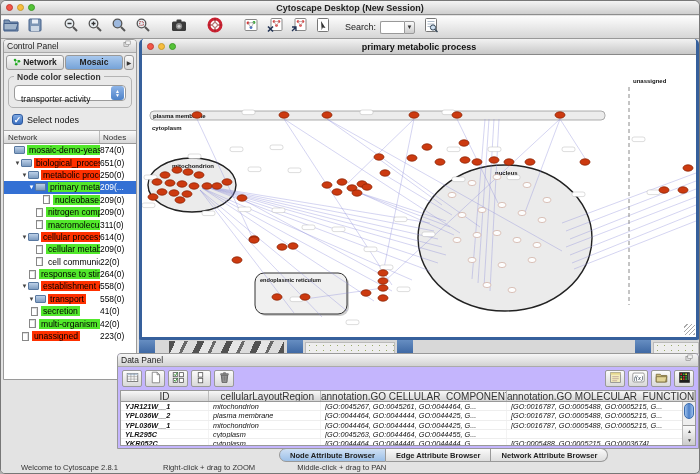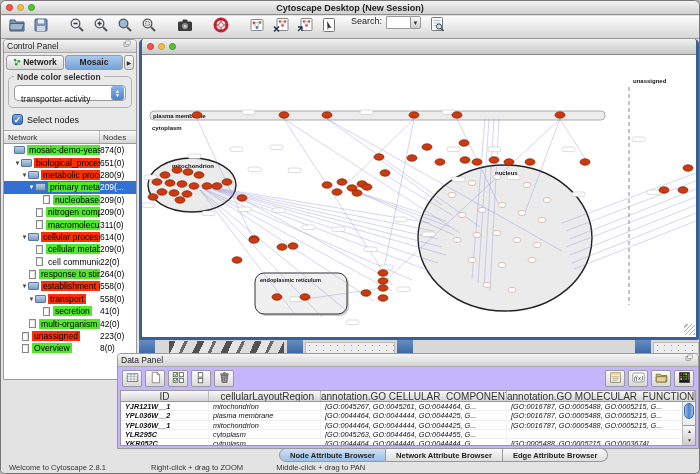--- a/index.html
+++ b/index.html
@@ -12,21 +12,21 @@
     display:flex; align-items:center; }
   .lights { display:flex; gap:4px; margin-left:5px; }
   .light { width:7px; height:7px; border-radius:50%; }
   .light.red { background:#f25648; border:1px solid #c13c34; }
   .light.yellow { background:#f8bd3e; border:1px solid #c79b2e; }
   .light.green { background:#54c337; border:1px solid #3f9a28; }
   .win-title { position:absolute; left:0; right:0; text-align:center; font-size:9px; font-weight:bold; color:#222; }
   
   .toolbar { position:absolute; left:0; top:15px; width:100%; height:23px;
     background:linear-gradient(#fdfdfd,#d6d6d6); border-bottom:1px solid #999;
-    display:flex; padding-left:6px; }
+    display:flex; align-items:center; padding-left:0; }
   .tool-btn { width:19px; height:19px; margin-right:5px; display:flex; align-items:center; justify-content:center; }
   .tool-btn svg { width:16px; height:16px; }
   .tgap { margin-left:12px; }
   .search-label { font-size:9px; color:#222; margin:0 4px 0 8px; }
   .search-combo { width:24px; height:13px; background:#fff; border:1px solid #999; border-right:none; border-radius:2px 0 0 2px; }
   .combo-arrow-btn { width:11px; height:13px; background:linear-gradient(#fafafa,#ccc); border:1px solid #999; border-radius:0 2px 2px 0;
     font-size:6px; color:#333; display:flex; align-items:center; justify-content:center; }
   
   .main { position:absolute; left:0; top:38px; width:640px; height:436px; background:#e3e3e3; }
   
@@ -108,22 +108,22 @@
     display:flex; flex-direction:column; align-items:center; justify-content:center; font-size:5px; color:#444; line-height:9px;}
   
   .bottom-tabs { position:absolute; left:278px; top:409px; height:14px; display:flex; z-index:4; }
   .btab { height:14px; padding:0 10px; display:flex; align-items:center; font-size:7.6px; font-weight:bold; color:#222;
     background:linear-gradient(#fafafa,#ddd); border:1px solid #999; border-left:none; }
   .btab:first-child { border-left:1px solid #999; border-radius:7px 0 0 7px; }
   .btab:last-child { border-radius:0 7px 7px 0; }
   .btab.active { background:linear-gradient(#cfe0f4,#9cc0e8); }
   
   .statusbar { position:absolute; left:0; top:424px; width:100%; height:12px; display:flex; font-size:7.6px; color:#333; }
-  .statusbar span { margin-left:8px; }
-  .statusbar .s2 { margin-left:45px; } .statusbar .s3 { margin-left:33px; }
+  .statusbar span { margin-left:20px; }
+  .statusbar .s2 { margin-left:45px; } .statusbar .s3 { margin-left:42px; }
 </style>
 </head>
 <body>
 
 <div id="app">
 
   <div class="titlebar">
     <div class="lights">
       <div class="light red"></div>
       <div class="light yellow"></div>
@@ -293,21 +293,21 @@
             <div class="tree-row" style="padding-left: 10px;">
               <span class="exp">▼</span>
               <span class="ficon"></span>
               <span class="lbl bg-red">biological_process</span>
               <span class="cnt">651(0)</span>
             </div>
             <div class="tree-row" style="padding-left: 17px;">
               <span class="exp">▼</span>
               <span class="ficon"></span>
               <span class="lbl bg-red">metabolic process</span>
-              <span class="cnt">280(9)</span>
+              <span class="cnt">250(0)</span>
             </div>
             <div class="tree-row selected" style="padding-left: 24px;">
               <span class="exp">▼</span>
               <span class="ficon"></span>
               <span class="lbl bg-green">primary metabol</span>
               <span class="cnt">209(...</span>
             </div>
             <div class="tree-row" style="padding-left: 31px;">
               <span class="exp"></span>
               <span class="dicon"></span>
@@ -355,43 +355,37 @@
               <span class="ficon"></span>
               <span class="lbl bg-red">establishment of lo</span>
               <span class="cnt">558(0)</span>
             </div>
             <div class="tree-row" style="padding-left: 24px;">
               <span class="exp">▼</span>
               <span class="ficon"></span>
               <span class="lbl bg-red">transport</span>
               <span class="cnt">558(0)</span>
             </div>
-            <div class="tree-row" style="padding-left: 31px; justify-content: center;">
+            <div class="tree-row" style="padding-left: 19px; justify-content: center;">
               <span class="exp"></span>
               <span class="dicon"></span>
               <span class="lbl bg-green">secretion</span>
               <span class="cnt">41(0)</span>
             </div>
             <div class="tree-row" style="padding-left: 17px;">
               <span class="exp"></span>
               <span class="dicon"></span>
               <span class="lbl bg-green">multi-organism pro</span>
               <span class="cnt">42(0)</span>
             </div>
             <div class="tree-row" style="padding-left: 10px;">
               <span class="exp"></span>
               <span class="dicon"></span>
               <span class="lbl bg-red">unassigned</span>
               <span class="cnt">223(0)</span>
-            </div>
-            <div class="tree-row" style="padding-left: 10px;">
-              <span class="exp"></span>
-              <span class="dicon"></span>
-              <span class="lbl bg-green">Overview</span>
-              <span class="cnt">8(0)</span>
             </div>
           </div>
       </div>
     </div>
 
     <div class="behind-strip">
       <div class="bw-blue" style="left:0"></div>
       <div class="bw-dark"></div>
       <div class="bw-blue" style="left:148px"></div>
       <div class="bw-lite" style="left:166px"></div>
@@ -400,20 +394,21 @@
       <div class="bw-lite" style="left:514px;width:46px"></div>
     </div>
 
     <div class="net-window">
       <div class="nw-titlebar">
         <div class="lights">
           <div class="light red"></div>
           <div class="light yellow"></div>
           <div class="light green"></div>
         </div>
+        <div class="nw-title">primary metabolic process</div>
       </div>
       <div class="nw-canvas">
         <svg id="graph" width="554" height="281" viewBox="0 0 554 281">
             <rect x="8" y="56" width="455" height="9" rx="4" fill="#ececec" stroke="#999" stroke-width=".8"></rect>
             <text x="11" y="63" font-size="6" font-weight="bold" fill="#111">plasma membrane</text>
             <text x="10" y="75" font-size="6" font-weight="bold" fill="#111">cytoplasm</text>
             <ellipse cx="50" cy="130" rx="44" ry="27" fill="#ebebeb" stroke="#222222" stroke-width="1.4"></ellipse>
             <text x="30" y="113" font-size="6" font-weight="bold" fill="#111">mitochondrion</text>
             <ellipse cx="363" cy="183" rx="87" ry="73" fill="#ebebeb" stroke="#222222" stroke-width="1.4"></ellipse>
             <text x="353" y="120" font-size="6" font-weight="bold" fill="#111">nucleus</text>
@@ -704,22 +699,22 @@
           <div class="dp-arrows">
               <span>▲</span>
               <span>▼</span>
             </div>
         </div>
       </div>
     </div>
 
     <div class="bottom-tabs" id="bottom-tabs">
         <div class="btab active">Node Attribute Browser</div>
+        <div class="btab">Edge Attribute Browser</div>
         <div class="btab">Network Attribute Browser</div>
-        <div class="btab">Edge Attribute Browser</div>
       </div>
 
     <div class="statusbar">
       <span class="s1">Welcome to Cytoscape 2.8.1</span>
       <span class="s2">Right-click + drag to ZOOM</span>
       <span class="s3">Middle-click + drag to PAN</span>
     </div>
 
   </div>
 </div>

